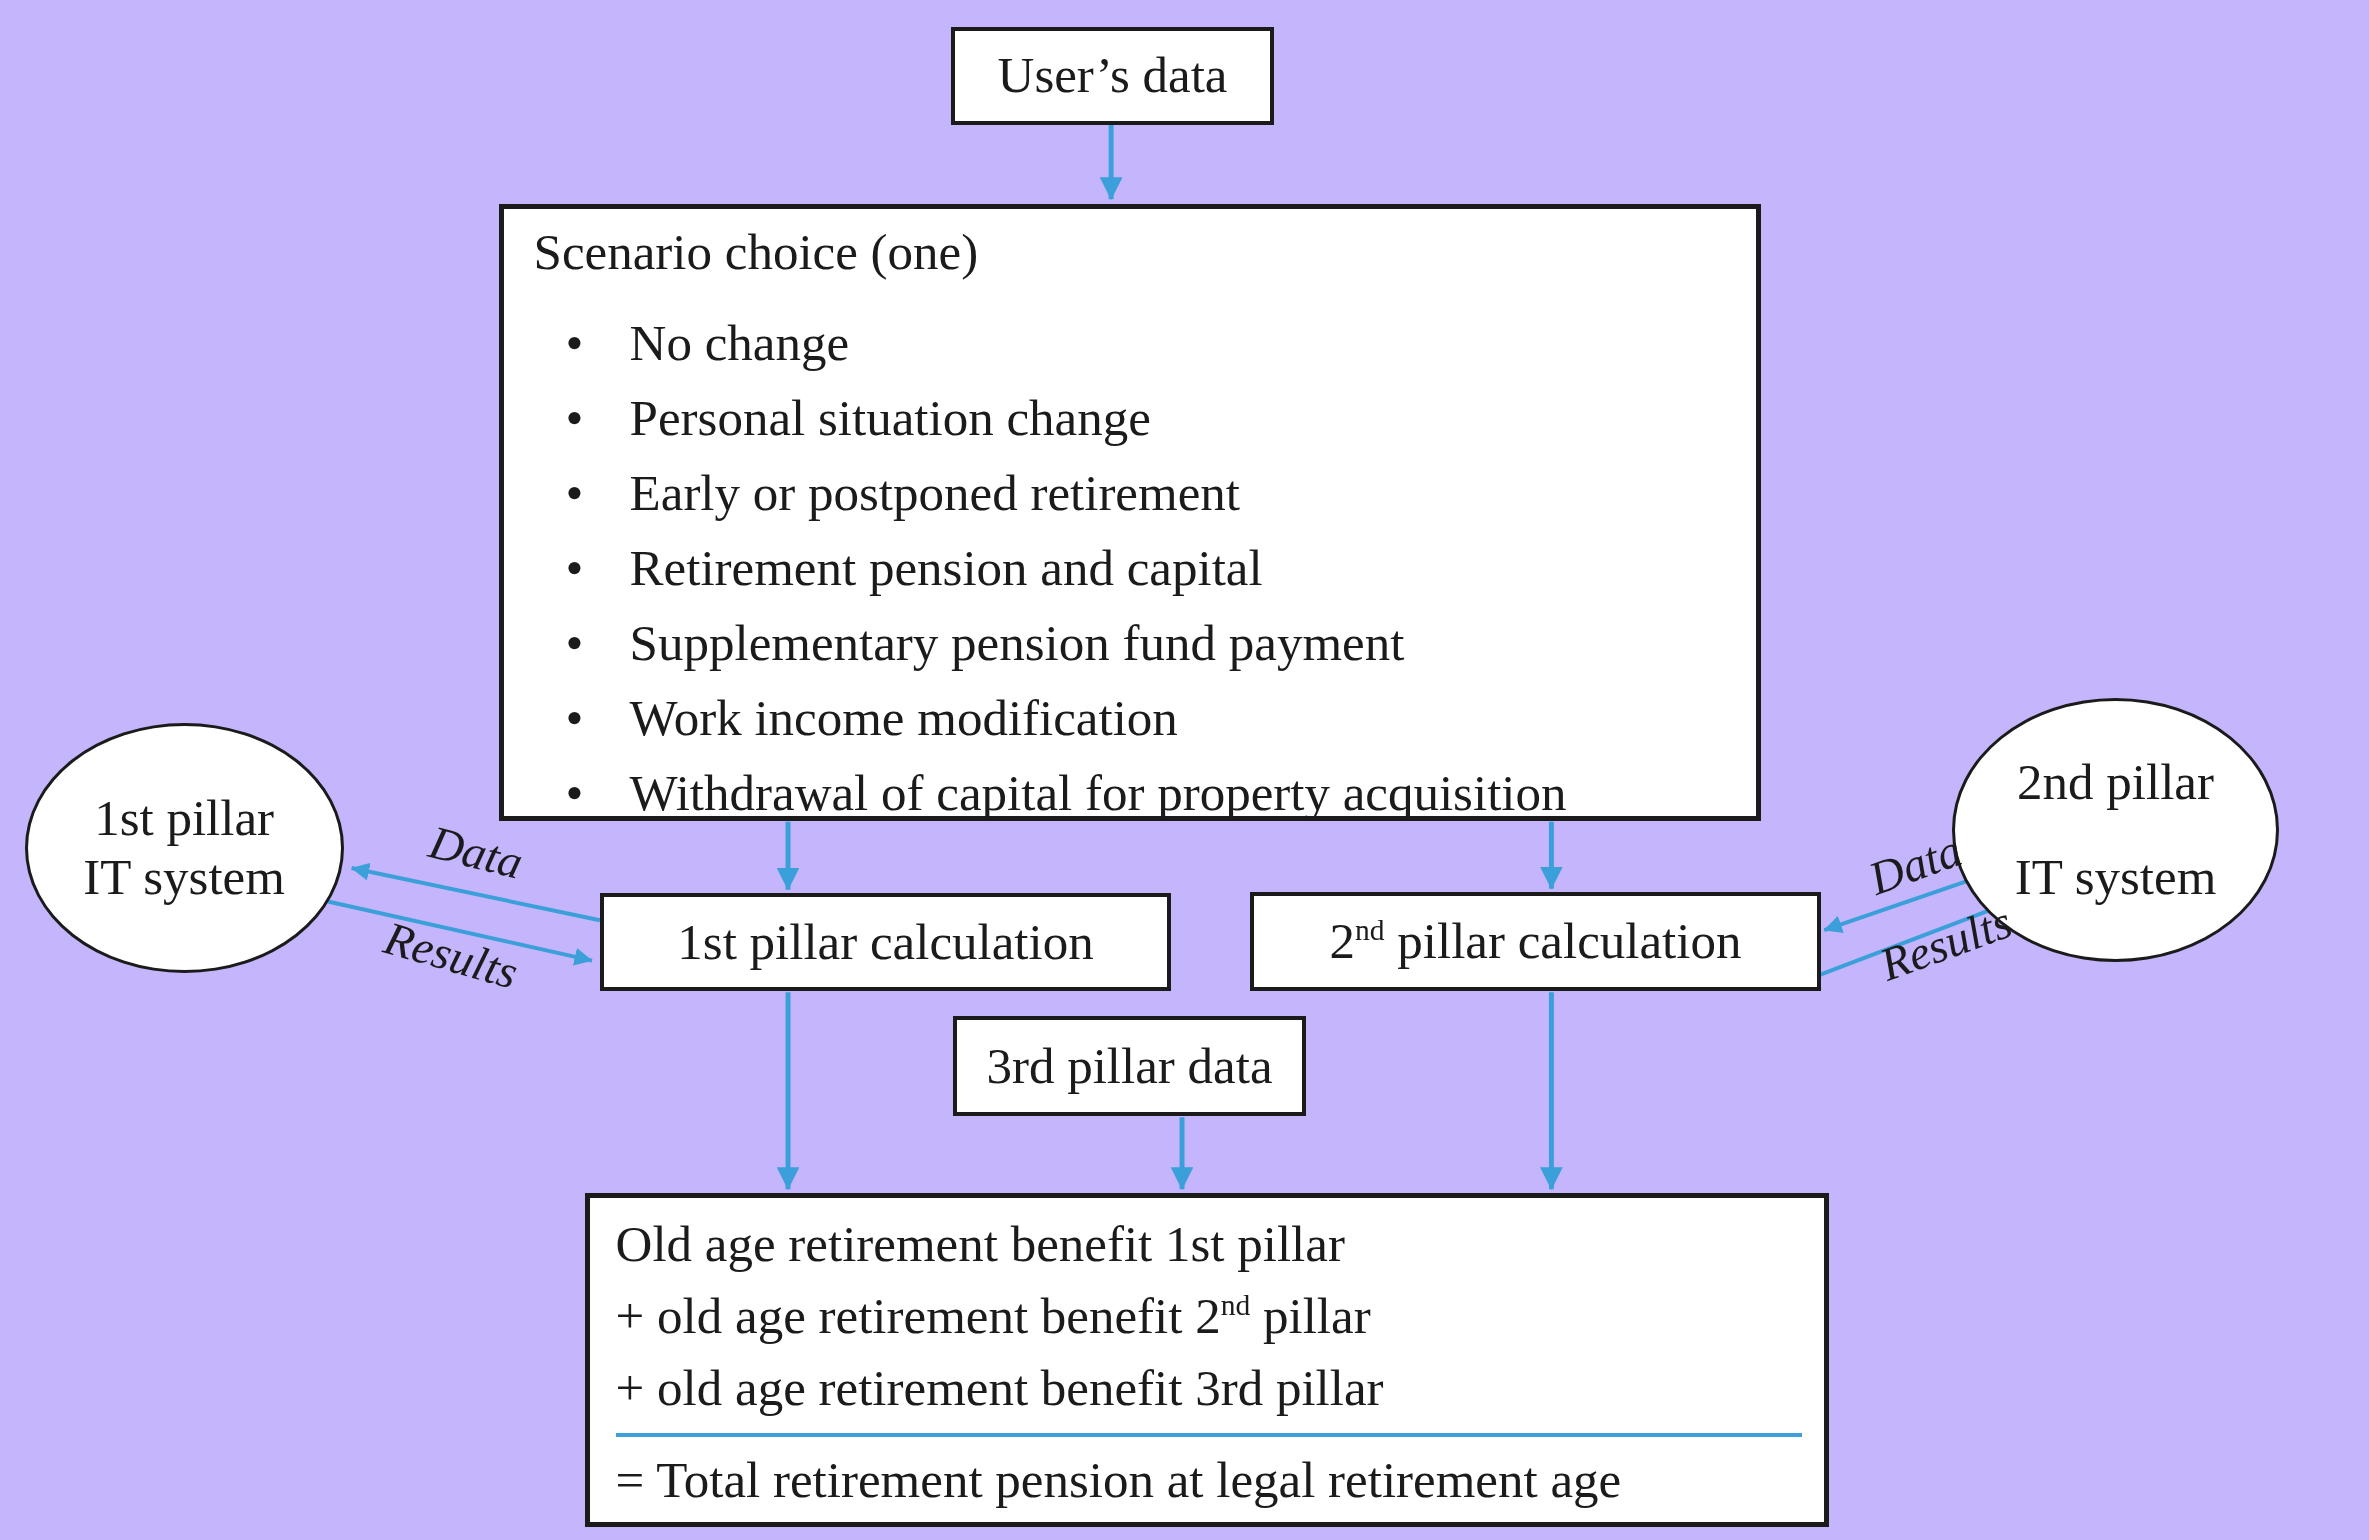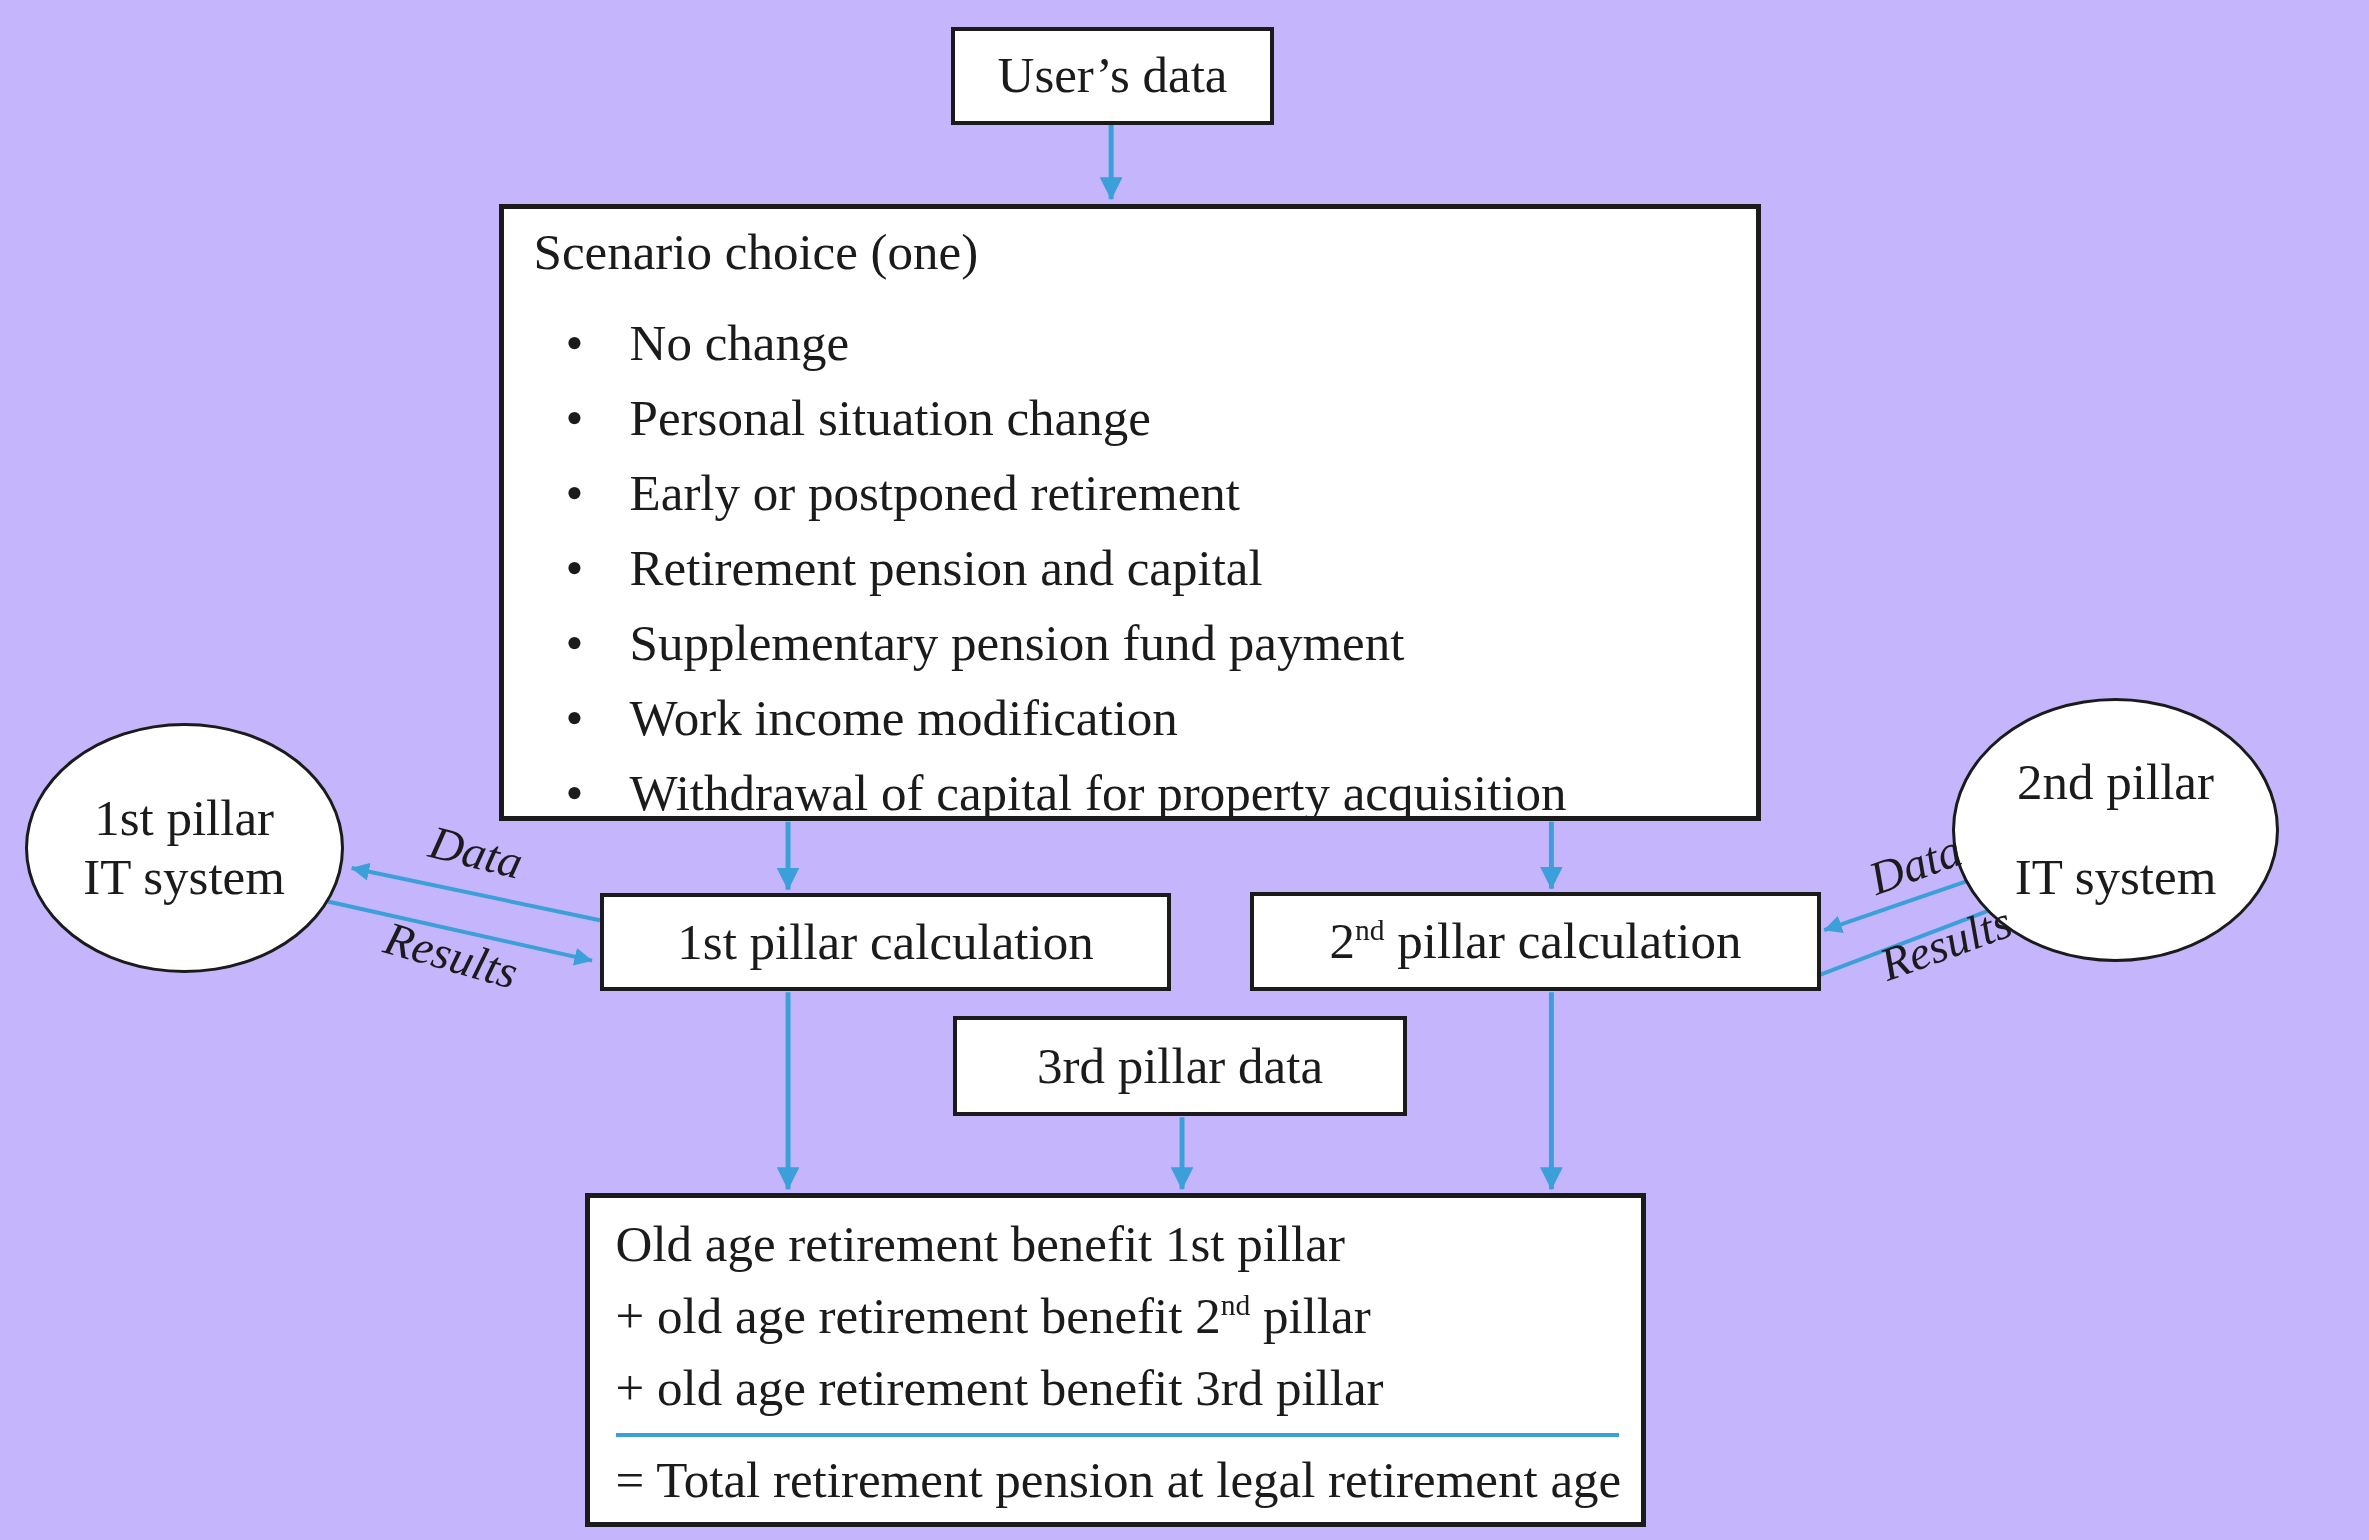--- a/index.html
+++ b/index.html
@@ -21,22 +21,22 @@
   #users-data{left:951px;top:26.6px;width:323px;height:98px;}
   #scenario-box{left:499px;top:204px;width:1262px;height:617px;border-width:5.9px;padding:5.9px 17.7px 0 29.6px;}
   #scenario-box .title{line-height:75px;}
   #scenario-box ul{margin:16px;padding:0;list-style:none;}
   #scenario-box li{position:relative;padding-left:80px;line-height:75px;}
   #scenario-box li::before{content:"\2022";position:absolute;left:15.8px;}
   #ellipse-left{left:24.6px;top:723px;width:319px;height:250px;}
   #ellipse-right{left:1952px;top:698px;width:327px;height:264px;gap:36px;}
   #calc1{left:600px;top:893px;width:571px;height:98px;}
   #calc2{left:1250px;top:892px;width:571px;height:99px;}
-  #pillar3-data{left:953px;top:1016px;width:454px;height:100px;align-items:center;}
-  #total-box{left:585px;top:1193px;width:1061px;height:334px;border-width:5.9px;padding:9.9px 13.8px 0 25.6px;}
+  #pillar3-data{left:953px;top:1016px;width:353px;height:100px;align-items:center;}
+  #total-box{left:585px;top:1193px;width:1244px;height:334px;border-width:5.9px;padding:9.9px 13.8px 0 25.6px;}
   #total-box .tline{line-height:72px;white-space:nowrap;}
   #total-box .divider{height:3.9px;background:var(--arrow,#3B9FD9);width:calc(100% - 7.9px);margin:8.9px 0 6.9px 0;}
   sup{font-size:58%;line-height:0;}
   .edge-label{
     position:absolute;z-index:3;font-style:italic;font-size:47px;line-height:1.05;
     text-align:center;white-space:nowrap;
   }
   #label-left-data{left:402px;top:828px;width:148px;transform:rotate(14deg);}
   #label-left-results{left:328px;top:931px;width:246px;transform:rotate(16deg);}
   #label-right-data{left:1832px;top:840px;width:167px;transform:rotate(-20deg);}

